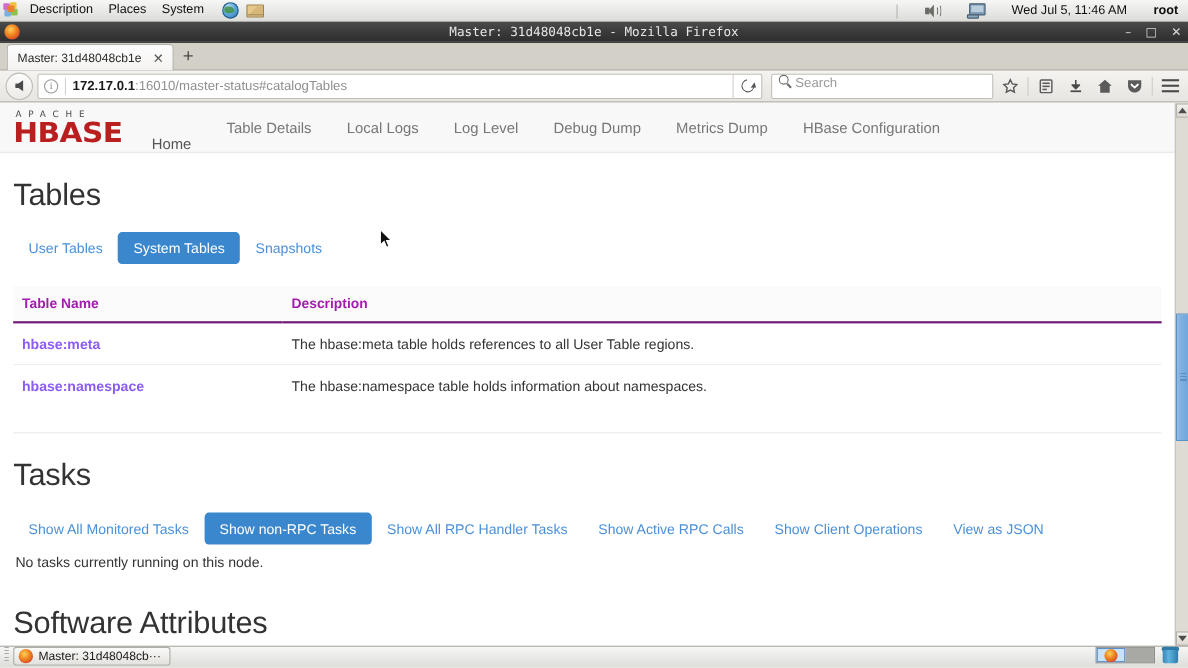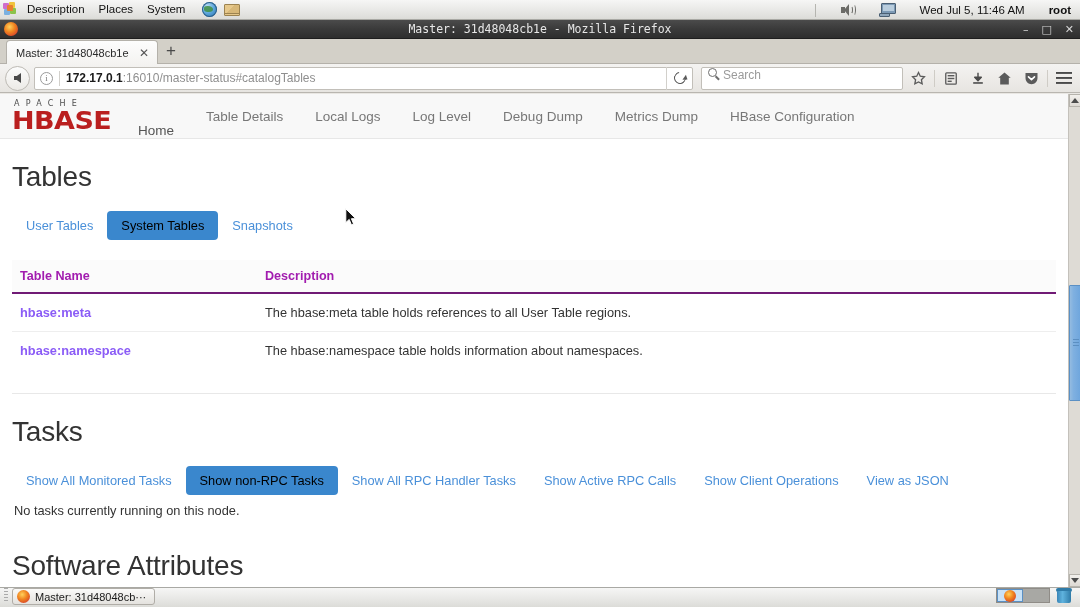--- a/index.html
+++ b/index.html
@@ -237,21 +237,21 @@
   #content { padding: 0 12px; }
   h1.sec {
     font-size:28px; font-weight:normal; color:#333; letter-spacing:-0.2px;
     margin-top:22px; margin-bottom:18px;
   }
   .btn-group { display:flex; align-items:center; }
   .lbtn {
     font-size:12.8px; color:#4a90d9; padding:7px 14px; border-radius:4px;
     cursor:pointer; white-space:nowrap;
   }
-  .lbtn.active { background:#3a87cd; color:#000000; }
+  .lbtn.active { background:#3a87cd; color:#ffffff; }
 
   table.grid { width:100%; border-collapse:collapse; margin-top:20px; }
   table.grid th {
     text-align:left; font-size:12.6px; color:#a21caf; font-weight:bold;
     padding:9px 8px; border-bottom:2px solid #701a75; background:#fbfbfb;
   }
   table.grid td {
     font-size:12.8px; color:#333; padding:11px 8px; border-top:1px solid #eee;
   }
   table.grid td a { color:#8b5cf6; text-decoration:none; cursor:pointer;font-weight:bold; }

